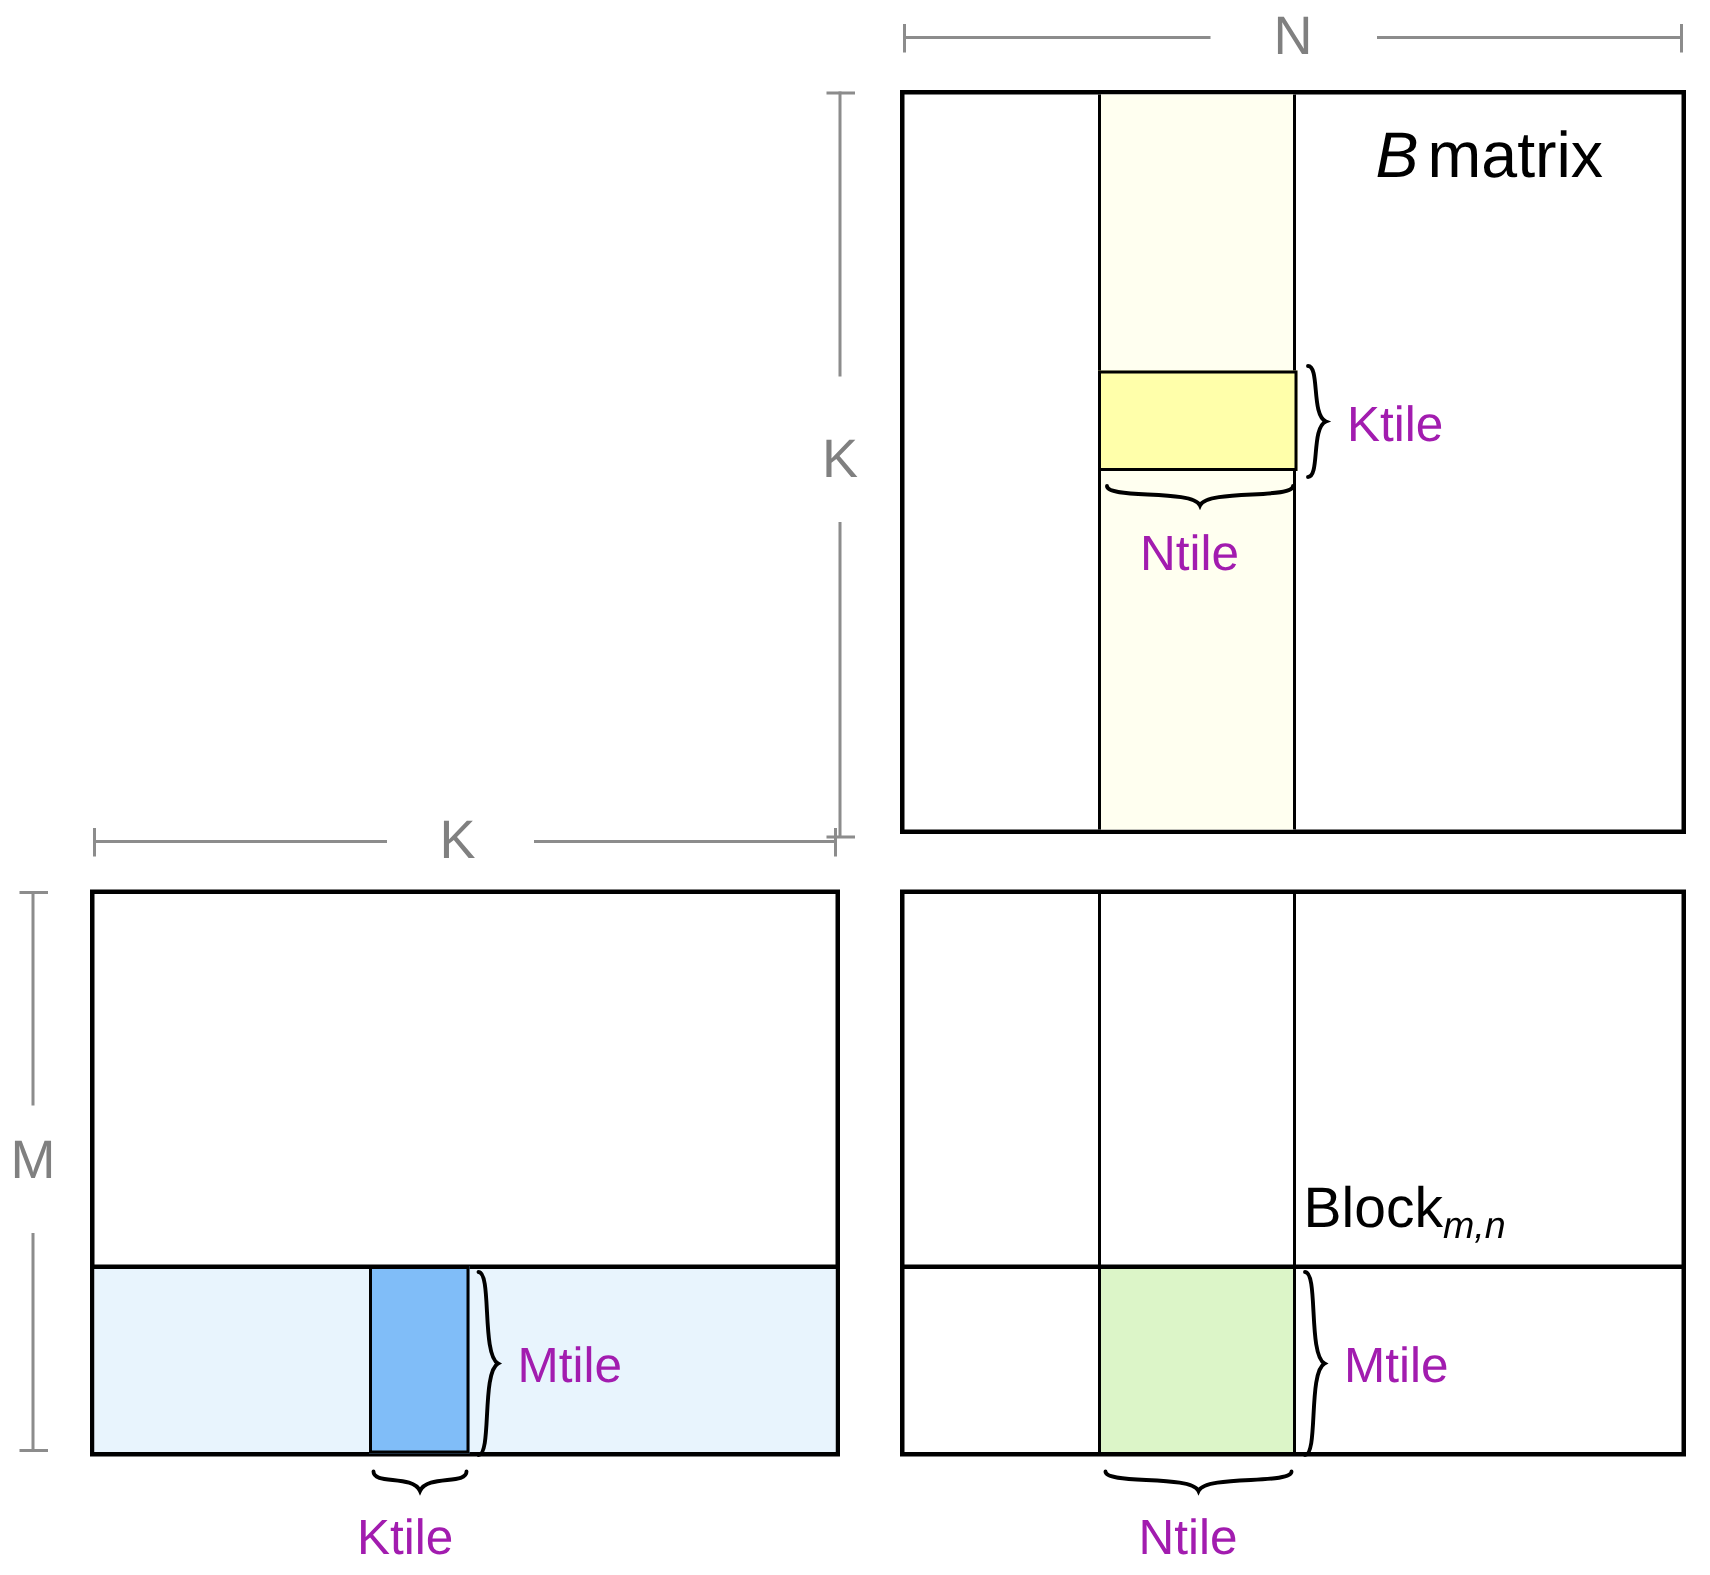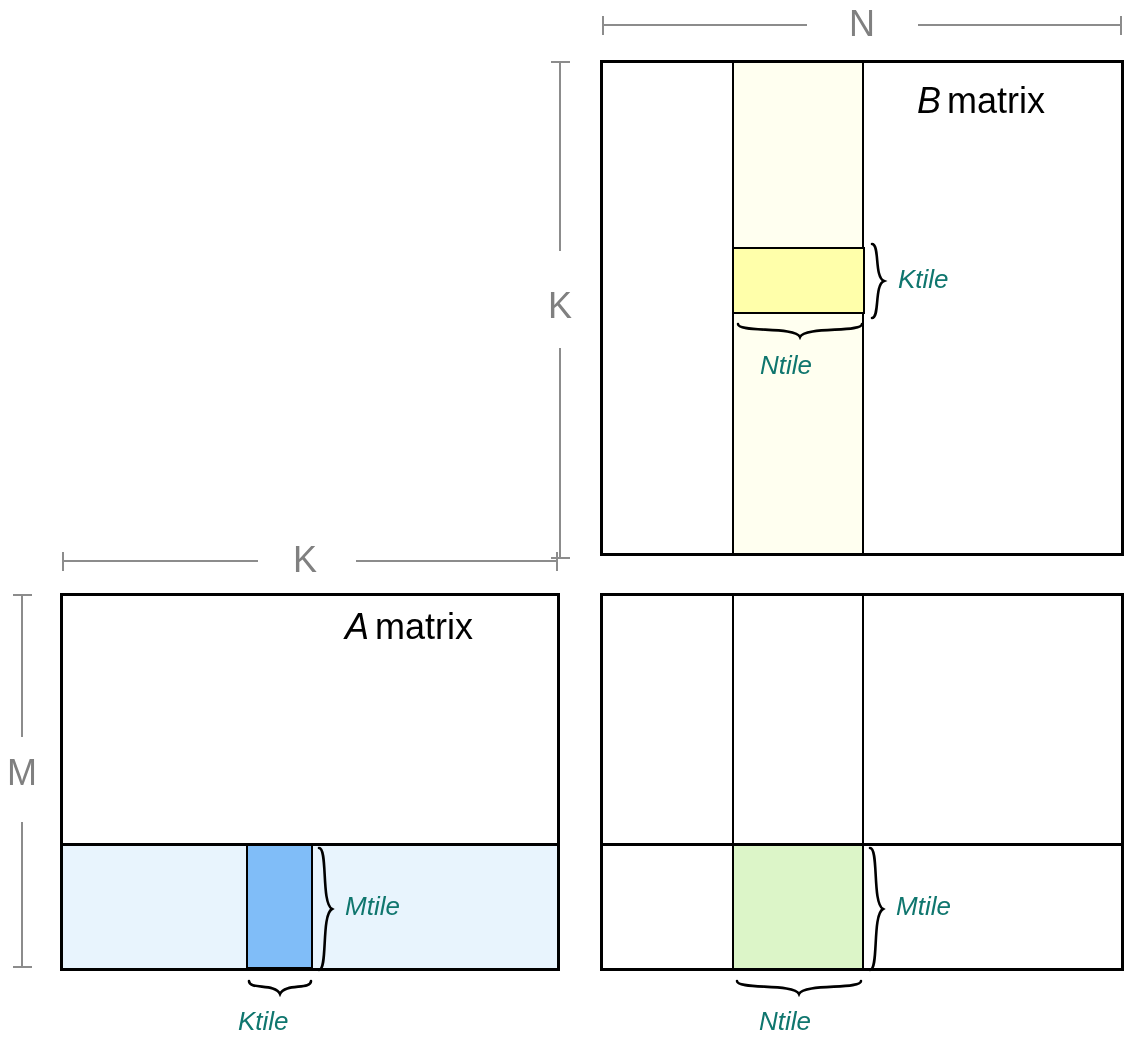--- a/index.html
+++ b/index.html
@@ -38,21 +38,21 @@
     height: 3px;
     background: #000000;
   }
   .tile-bordered {
     position: absolute;
     box-sizing: border-box;
     border: 2px solid #000000;
   }
   .matrix-title {
     position: absolute;
-    font-size: 36px;
+    font-size: 43px;
     color: #000000;
     white-space: nowrap;
     line-height: 1;
   }
   .matrix-title .ital {
     font-style: italic;
     padding-right: 6px;
   }
   .block-label {
     position: absolute;
@@ -63,23 +63,22 @@
   }
   .block-label sub {
     font-style: italic;
     font-size: 0.66em;
     vertical-align: baseline;
     position: relative;
     top: 0.28em;
   }
   .tile-label {
     position: absolute;
-    font-size: 26px;
-    font-style: italic;
-    color: #0f766e;
+    font-size: 33px;
+    color: #a21caf;
     white-space: nowrap;
     line-height: 1;
   }
   .dim-label {
     position: absolute;
     font-size: 36px;
     color: #808080;
     white-space: nowrap;
     line-height: 1;
     text-align: center;
@@ -162,43 +161,43 @@
   <div class="dim-seg-v" style="left:21px; top:822px; height:146px;"></div>
   <div class="dim-cap-h" style="left:13px; top:966px;"></div>
 
   <div class="matrix-box" style="left:60px; top:593px; width:500px; height:378px;"></div>
 
   <div class="fill-region" style="left:63px; top:846px; width:494px; height:122px; background:#e8f4fd;"></div>
   <div class="thick-line-h" style="left:60px; top:843px; width:500px;"></div>
 
   <div class="tile-bordered" style="left:246px; top:844px; width:67px; height:125px; background:#80bdf8;"></div>
 
-  <div class="matrix-title" style="left:345px; top:609px;">
-    <span class="ital">A</span><span>matrix</span>
-  </div>
 
   <svg class="brace-svg" width="30" height="128" viewBox="0 0 30 128" style="left:315px; top:845px;">
     <path d="M4 3 C13 3 6 58 17 64 C6 70 13 125 4 125" fill="none" stroke="#000000" stroke-width="2.6" stroke-linecap="round"></path>
   </svg>
   <div class="tile-label" style="left:345px; top:893px;">Mtile</div>
 
   <svg class="brace-svg" width="68" height="26" viewBox="0 0 68 26" style="left:246px; top:977px;">
     <path d="M3 4 C3 13 29 6 34 17 C39 6 65 13 65 4" fill="none" stroke="#000000" stroke-width="2.6" stroke-linecap="round"></path>
   </svg>
   <div class="tile-label" style="left:238px; top:1008px;">Ktile</div>
 
   <div class="matrix-box" style="left:600px; top:593px; width:524px; height:378px;"></div>
 
   <div class="thin-line-v" style="left:732px; top:596px; height:372px;"></div>
   <div class="thin-line-v" style="left:862px; top:596px; height:372px;"></div>
   <div class="thick-line-h" style="left:600px; top:843px; width:524px;"></div>
 
   <div class="fill-region" style="left:734px; top:846px; width:128px; height:122px; background:#dcf5c8;"></div>
 
 
+  <div class="block-label" style="left:869px; top:787px;">
+    <span>Block</span><sub>m,n</sub>
+  </div>
 
   <svg class="brace-svg" width="30" height="128" viewBox="0 0 30 128" style="left:866px; top:845px;">
     <path d="M4 3 C13 3 6 58 17 64 C6 70 13 125 4 125" fill="none" stroke="#000000" stroke-width="2.6" stroke-linecap="round"></path>
   </svg>
   <div class="tile-label" style="left:896px; top:893px;">Mtile</div>
 
   <svg class="brace-svg" width="130" height="26" viewBox="0 0 130 26" style="left:734px; top:977px;">
     <path d="M3 4 C3 13 60 6 65 17 C70 6 127 13 127 4" fill="none" stroke="#000000" stroke-width="2.6" stroke-linecap="round"></path>
   </svg>
   <div class="tile-label" style="left:759px; top:1008px;">Ntile</div>

